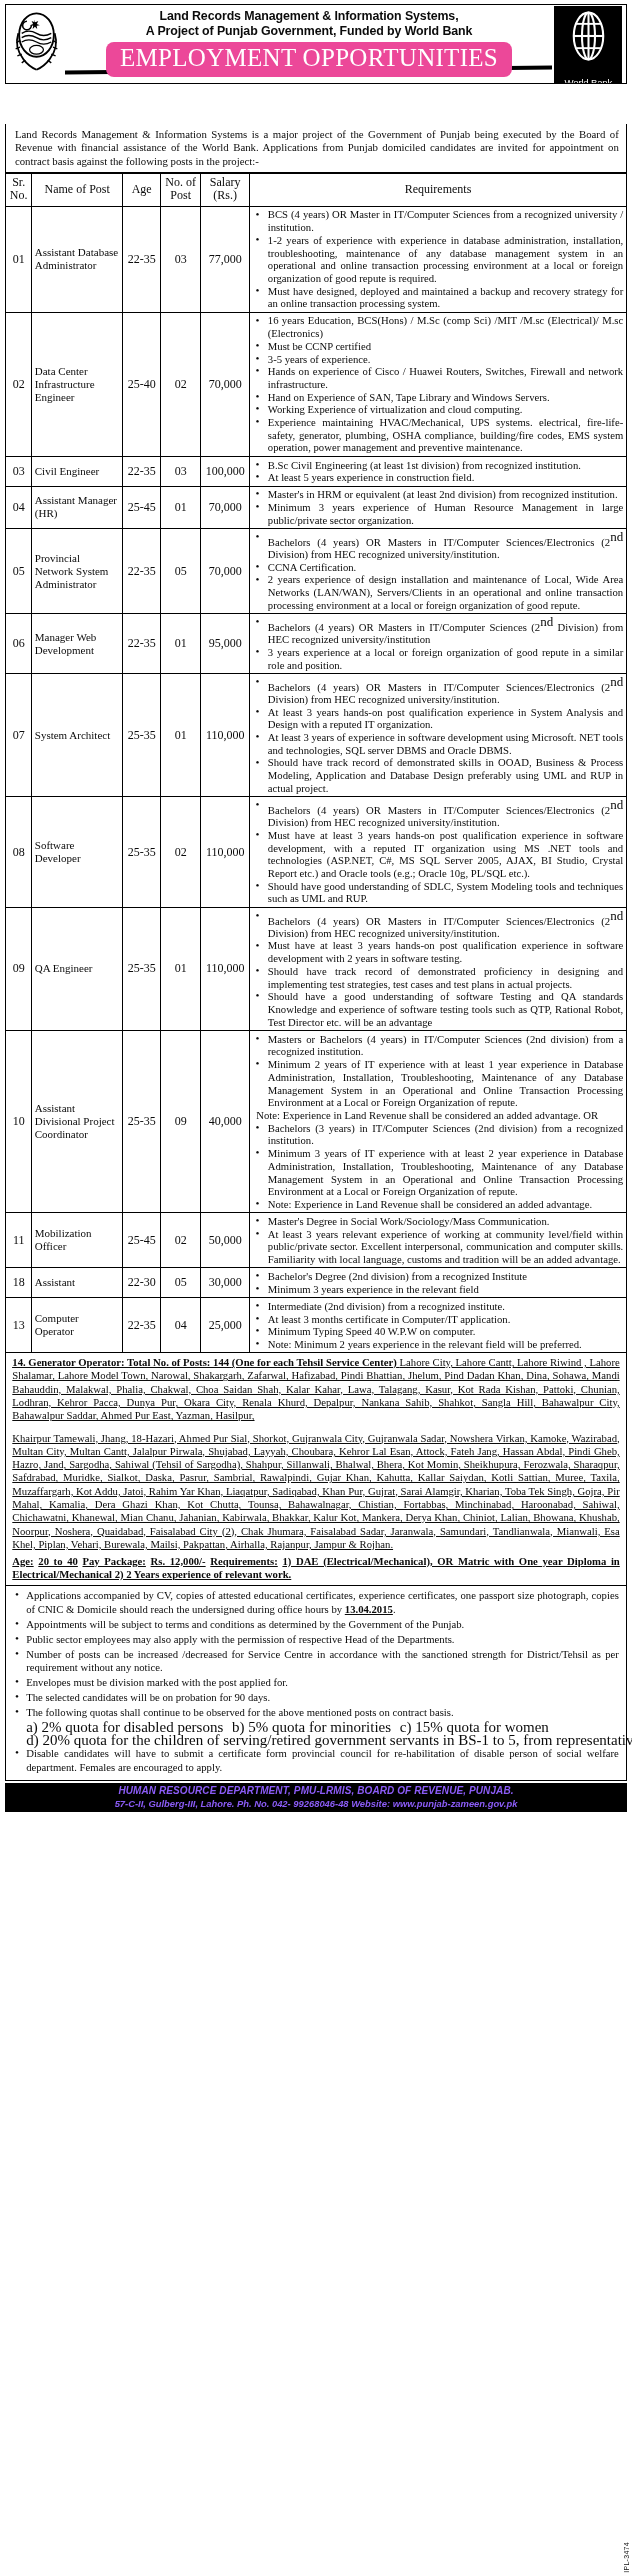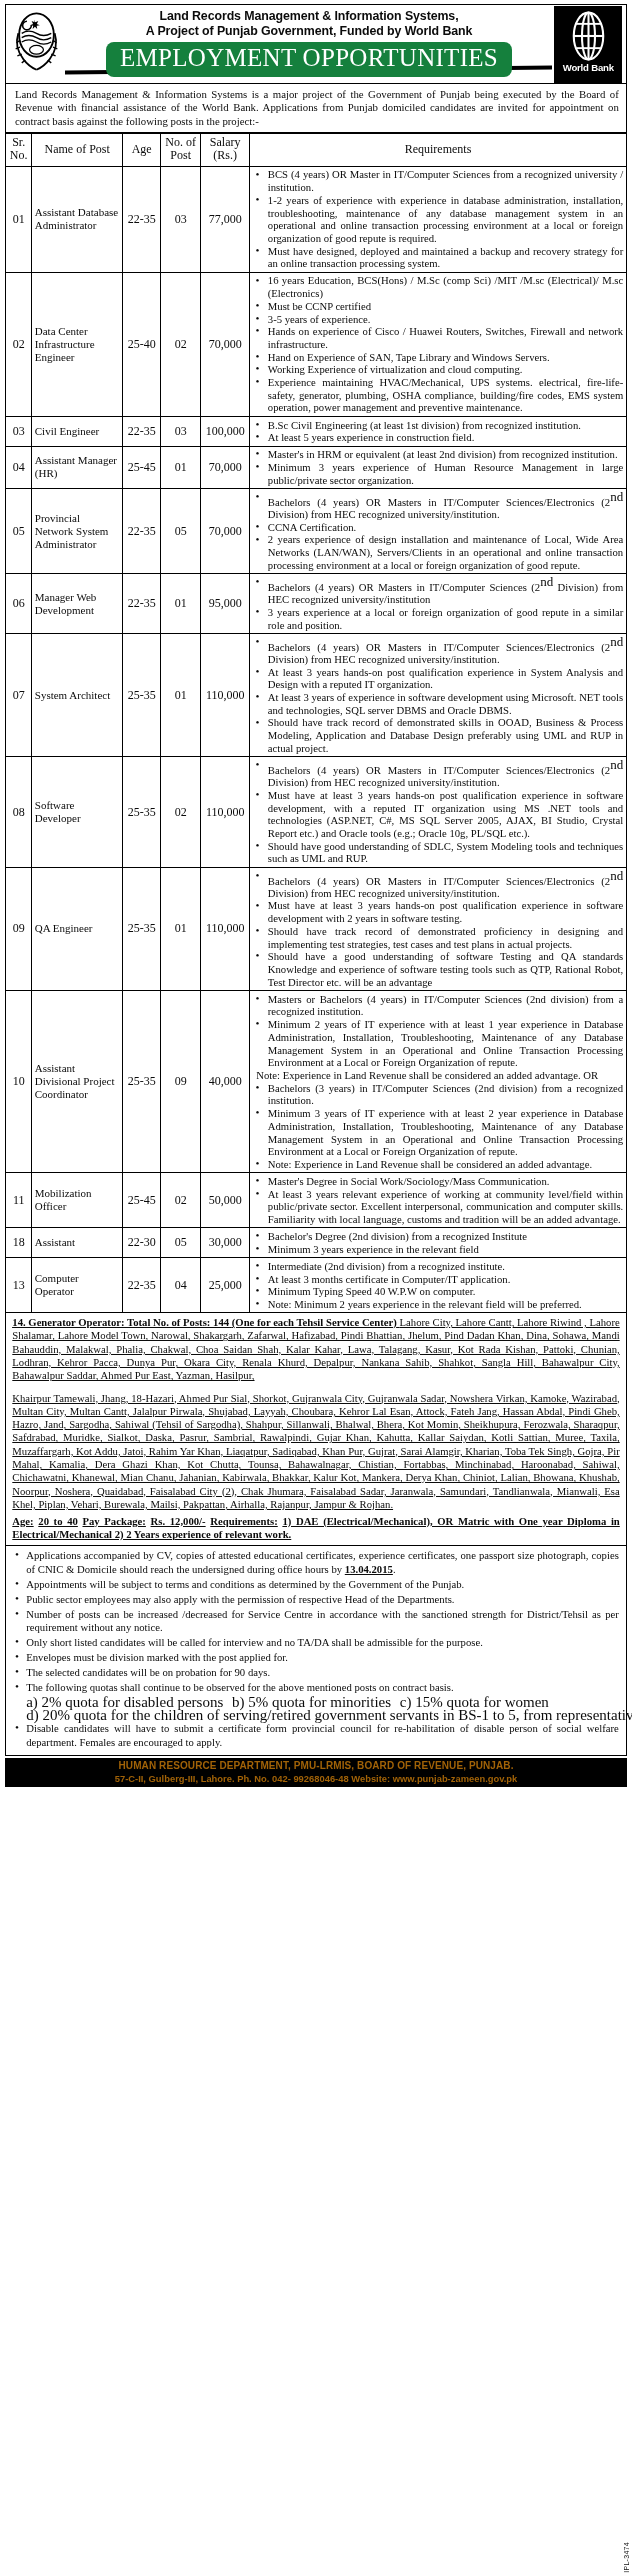--- a/index.html
+++ b/index.html
@@ -48,21 +48,21 @@
     letter-spacing: -0.1px;
   }
   .banner-wrap { position: relative; margin-top: 2.6px; height: 40px; }
   .banner-rule {
     position:absolute; left:1.7px; right:1.7px; top:26px; height:3.5px; background:#000;
     transform: skewY(-0.6deg);
   }
   .banner {
     position: relative;
     display: inline-block;
-    background: #15803d;
+    background: #ec4899;
     color: #fff;
     padding: 1.7px 14px 3.5px 14px;
     border-radius: 7.9px;
     font-family: "Liberation Serif", "DejaVu Serif", serif;
     font-size: 25px;
     font-weight: normal;
     letter-spacing: 0.3px;
     line-height: 30px;
     z-index: 2;
   }
@@ -72,31 +72,32 @@
     background: #000;
     color:#fff;
     text-align:center;
     padding: 3.5px 1.7px 2.6px 1.7px;
     margin-top: 0px;
     height: 77px;
   }
   .wb-globe { display:flex; justify-content:center; }
   .wb-label {
     font-family:"Liberation Sans","DejaVu Sans",sans-serif;
-    font-weight:bold; font-size:9.6px; margin-top:0; letter-spacing:-0.2px;
+    font-weight:normal; font-size:9.6px; margin-top:15px; letter-spacing:-0.2px;
   }
   
   .intro {
     border-left: 1.7px solid #000;
     border-right: 1.7px solid #000;
     border-bottom: 0.9px solid #000;
     padding: 4.4px 7px 3.5px 8.7px;
     font-size: 10.8px;
     line-height: 13.4px;
     text-align: justify;
+    margin-top: 40px;
   }
   
   table.jobs {
     width: 100%;
     border-collapse: collapse;
     border: 1.7px solid #000;
     table-layout: fixed;
   }
   table.jobs th, table.jobs td {
     border: 0.9px solid #000;
@@ -175,24 +176,25 @@
   .bold { font-weight: bold; }
   .ul { text-decoration: underline; }
   .quota-row {
     display:flex; flex-wrap:wrap; gap:0 8.7px;
     font-size:15px; line-height:13.3px; padding-left:13px;
   }
   .quota-row span { white-space: nowrap; }
   
   .footer {
     background: #000;
-    color: #a16207;
+    color: #8b5cf6;
     text-align: center;
     padding: 2.6px 3.5px 3.5px 3.5px;
     margin-top: 1.7px;
+    font-style: italic;
   }
   .footer .f1 {
     font-family:"Liberation Sans","DejaVu Sans",sans-serif;
     font-weight:bold; font-size:10px; line-height:12.2px; letter-spacing:0.1px;
   }
   .footer .f2 {
     font-family:"Liberation Sans","DejaVu Sans",sans-serif;
     font-weight:bold; font-size:9.4px; line-height:11.4px;
   }
   .refcode {
@@ -481,21 +483,20 @@
       <b><u>1) DAE (Electrical/Mechanical), OR Matric with One year Diploma in Electrical/Mechanical    2) 2 Years experience of relevant work.</u></b>
     </div>
   </div>
 
   <div class="notes">
     <ul class="notes-list" id="notes-list">
         <li>Applications accompanied by CV, copies of attested educational certificates, experience certificates, one passport size photograph, copies of CNIC &amp; Domicile should reach the undersigned during office hours by <span class="bold ul">13.04.2015</span>.</li>
         <li>Appointments will be subject to terms and conditions as determined by the Government of the Punjab.</li>
         <li>Public sector employees may also apply with the permission of respective Head of the Departments.</li>
         <li>Number of posts can be increased /decreased for Service Centre in accordance with the sanctioned strength for District/Tehsil as per requirement without any notice.</li>
-        <li>Only short listed candidates will be called for interview and no TA/DA shall be admissible for the purpose.</li>
         <li>Envelopes must be division marked with the post applied for.</li>
         <li>The selected candidates will be on probation for 90 days.</li>
         <li>The following quotas shall continue to be observed for the above mentioned posts on contract basis.</li>
       </ul>
     <div class="quota-row">
       <span>a) 2% quota for disabled persons</span>
       <span>b) 5% quota for minorities</span>
       <span>c) 15% quota for women</span>
       <span>d) 20% quota for the children of serving/retired government servants in BS-1 to 5, from representative department.</span>
     </div>

